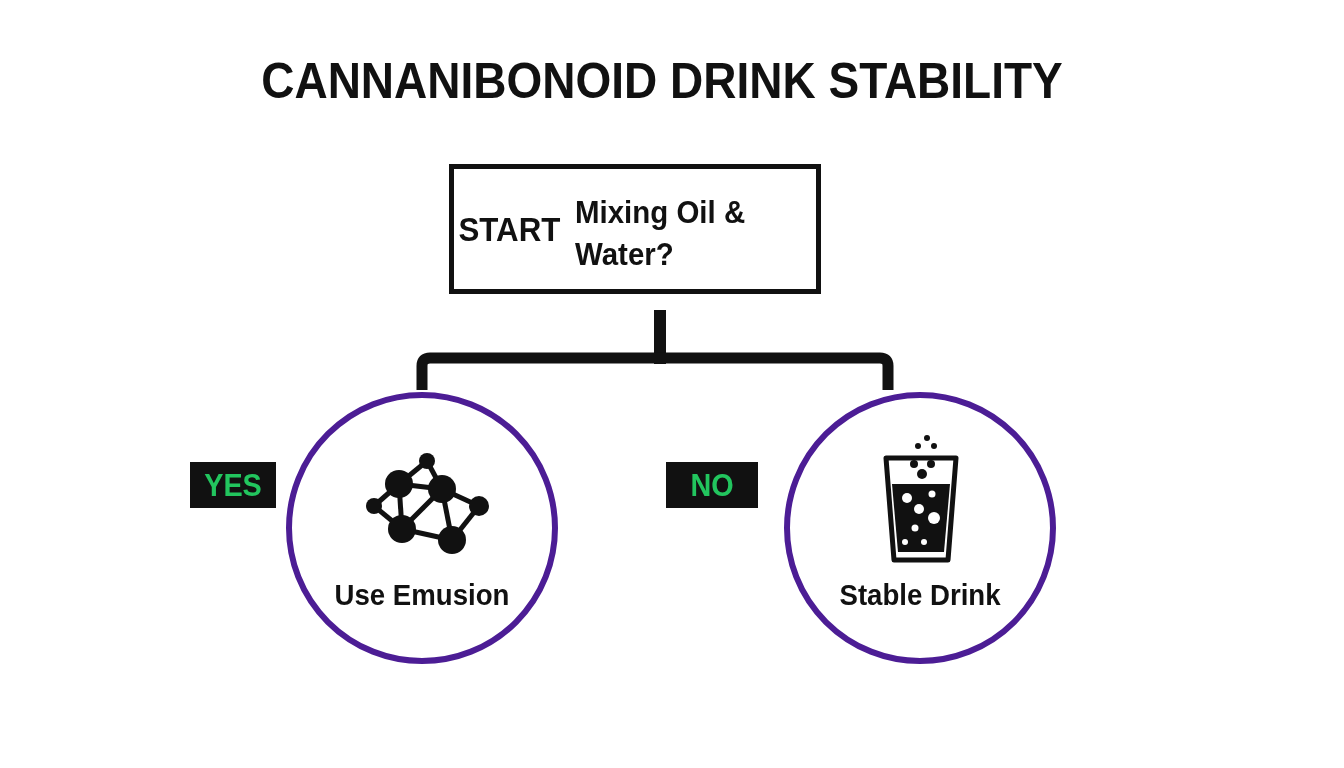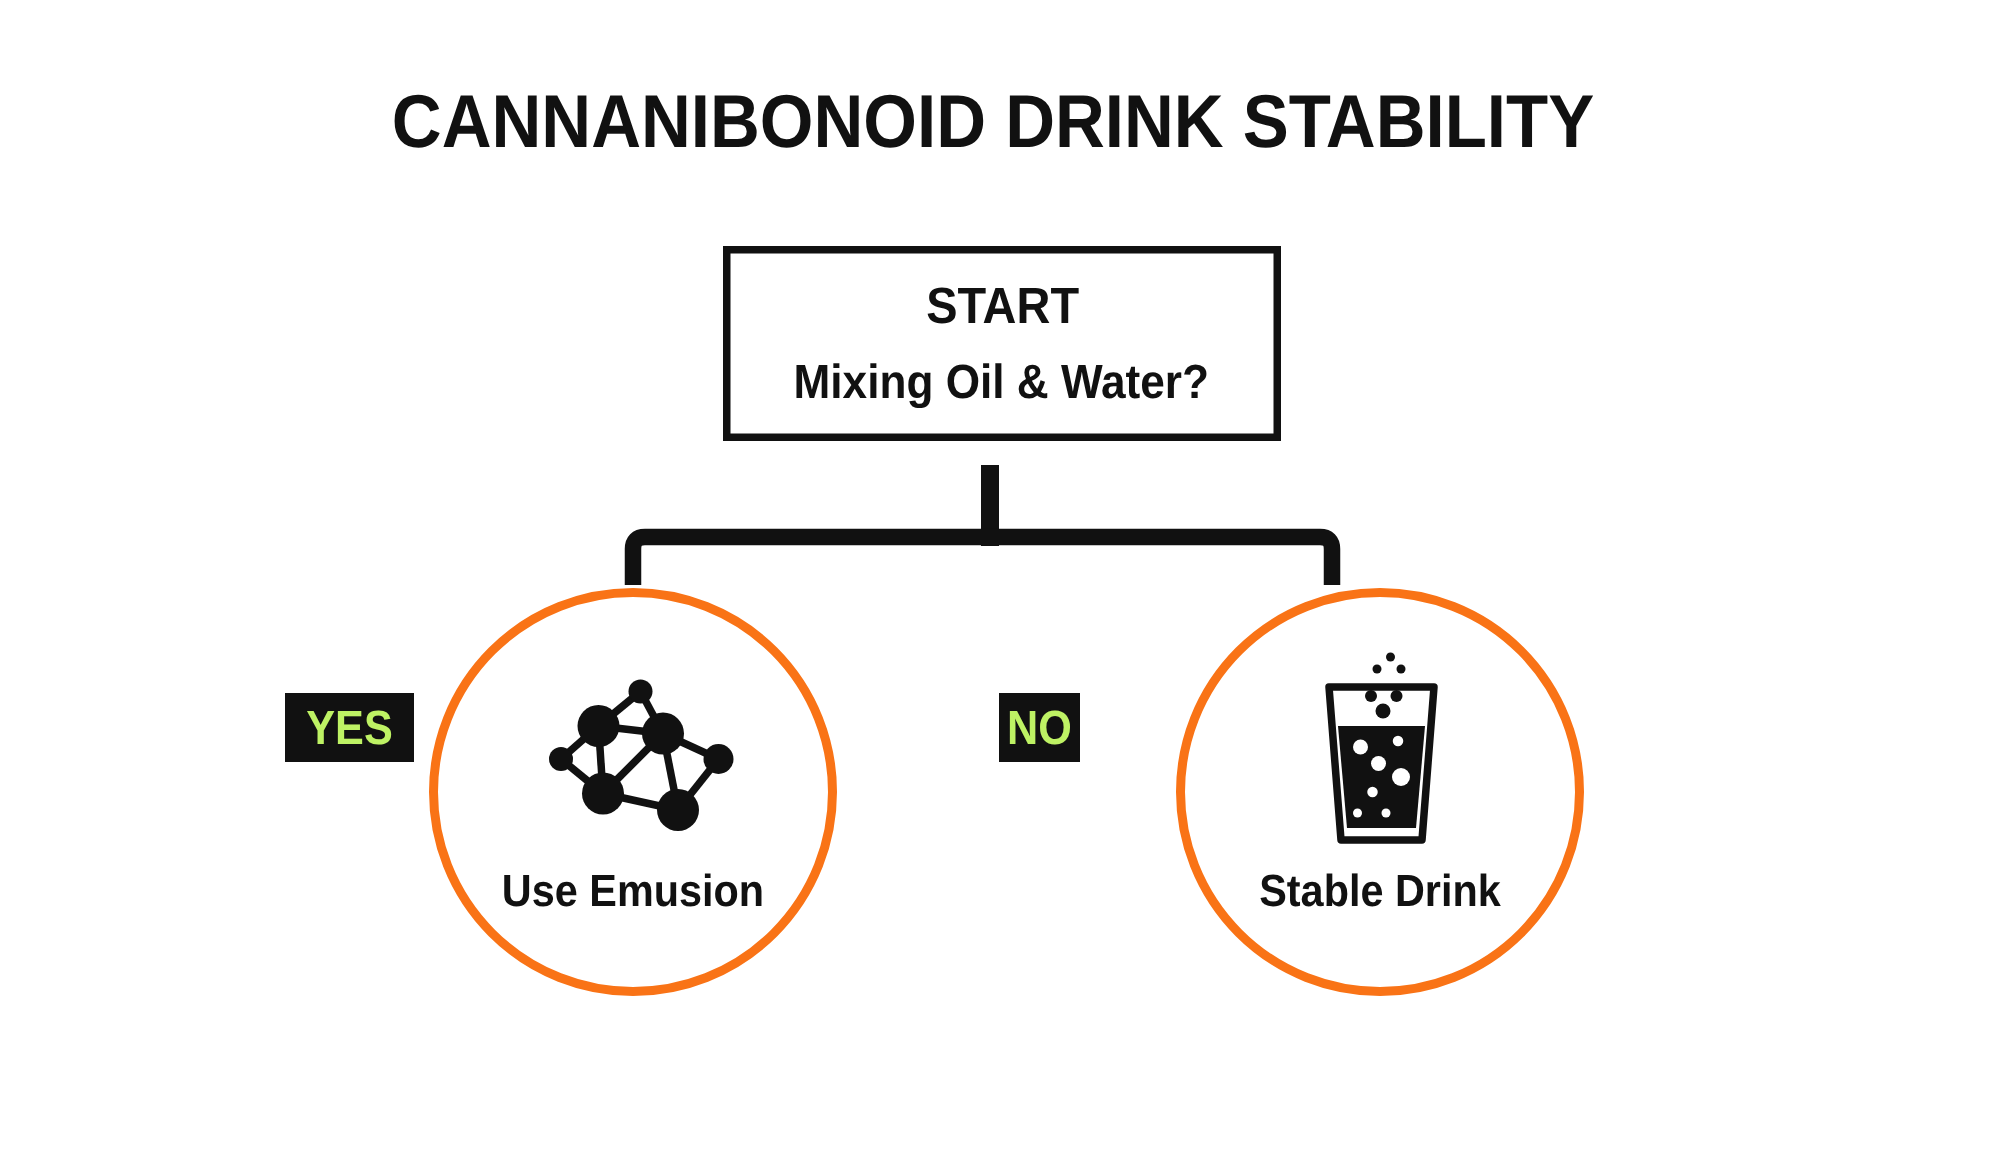--- a/index.html
+++ b/index.html
@@ -6,38 +6,38 @@
     body {
       width: 1344px; height: 768px; background: #ffffff; position: relative; overflow: hidden;
       font-family: "Liberation Sans", "DejaVu Sans", sans-serif; color: #111111;
     }
     .title {
       position: absolute; left: 0; top: 52px; width: 1324px; text-align: center;
       font-size: 50px; font-weight: bold; letter-spacing: 0px; transform: scaleX(0.92); transform-origin: 662px 0;
       color: #111111;
     }
     .start-box {
-      position: absolute; left: 482px; top: 164px; width: 372px; height: 130px;
+      position: absolute; left: 449px; top: 164px; width: 372px; height: 130px;
       border: 5px solid #111111; box-sizing: border-box; background: #fff;
-      display: flex; flex-direction: column; align-items: center; justify-content: center;
+      display: flex; align-items: center; justify-content: center;
     }
     .start-box .l1 { font-size: 34px; font-weight: bold; line-height: 42px; transform: scaleX(0.92); }
     .start-box .l2 { font-size: 32px; font-weight: bold; line-height: 42px; transform: scaleX(0.92); margin-top: 8px; }
     .connector { position: absolute; left: 0; top: 0; }
     .node {
       position: absolute; width: 272px; height: 272px; border-radius: 50%;
-      border: 6px solid #f97316; box-sizing: border-box; background: #fff;
+      border: 6px solid #4c1d95; box-sizing: border-box; background: #fff;
     }
     .node .label {
       position: absolute; left: 0; width: 100%; text-align: center; top: 180px;
       font-size: 30px; font-weight: bold; transform: scaleX(0.92);
     }
     .node .icon { position: absolute; }
     .tag {
-      position: absolute; background: #111111; color: #bef264; font-weight: bold;
+      position: absolute; background: #111111; color: #22c55e; font-weight: bold;
       font-size: 32px; height: 46px; line-height: 46px; text-align: center;
     }
     .tag span { display: inline-block; transform: scaleX(0.9); }
   </style>
 </head>
 <body>
 
 <div class="title">CANNANIBONOID DRINK STABILITY</div>
 
 <div class="start-box">
@@ -74,21 +74,21 @@
       <circle cx="88" cy="45" r="14"></circle>
       <circle cx="20" cy="62" r="8"></circle>
       <circle cx="125" cy="62" r="10"></circle>
       <circle cx="48" cy="85" r="14"></circle>
       <circle cx="98" cy="96" r="14"></circle>
     </g>
   </svg>
   <div class="label">Use Emusion</div>
 </div>
 
-<div class="tag" style="left:666px; top:462px; width:54px;">
+<div class="tag" style="left:666px; top:462px; width:92px;">
   <span>NO</span>
 </div>
 <div class="node" style="left:784px; top:392px;">
   <svg class="icon" style="left:86px; top:36px;" width="90" height="136" viewBox="0 0 90 136">
     <path d="M10 24 L80 24 L72 126 L18 126 Z" fill="none" stroke="#111111" stroke-width="5" stroke-linejoin="round"></path>
     <path d="M16 50 L74 50 L68 118 L22 118 Z" fill="#111111"></path>
     <g fill="#111111">
       <circle cx="51" cy="4" r="3"></circle>
       <circle cx="42" cy="12" r="3"></circle>
       <circle cx="58" cy="12" r="3"></circle>

